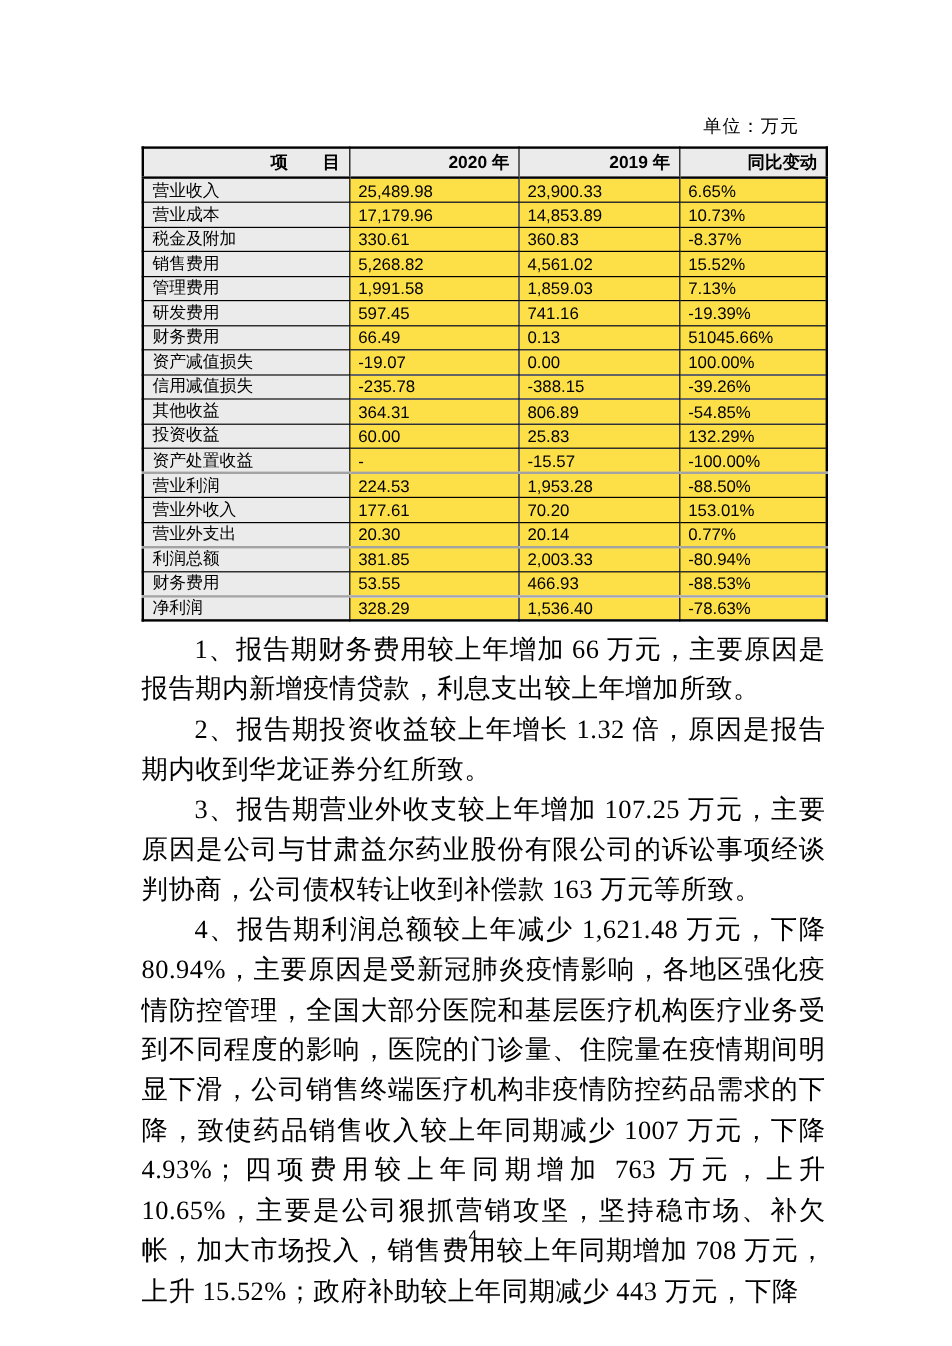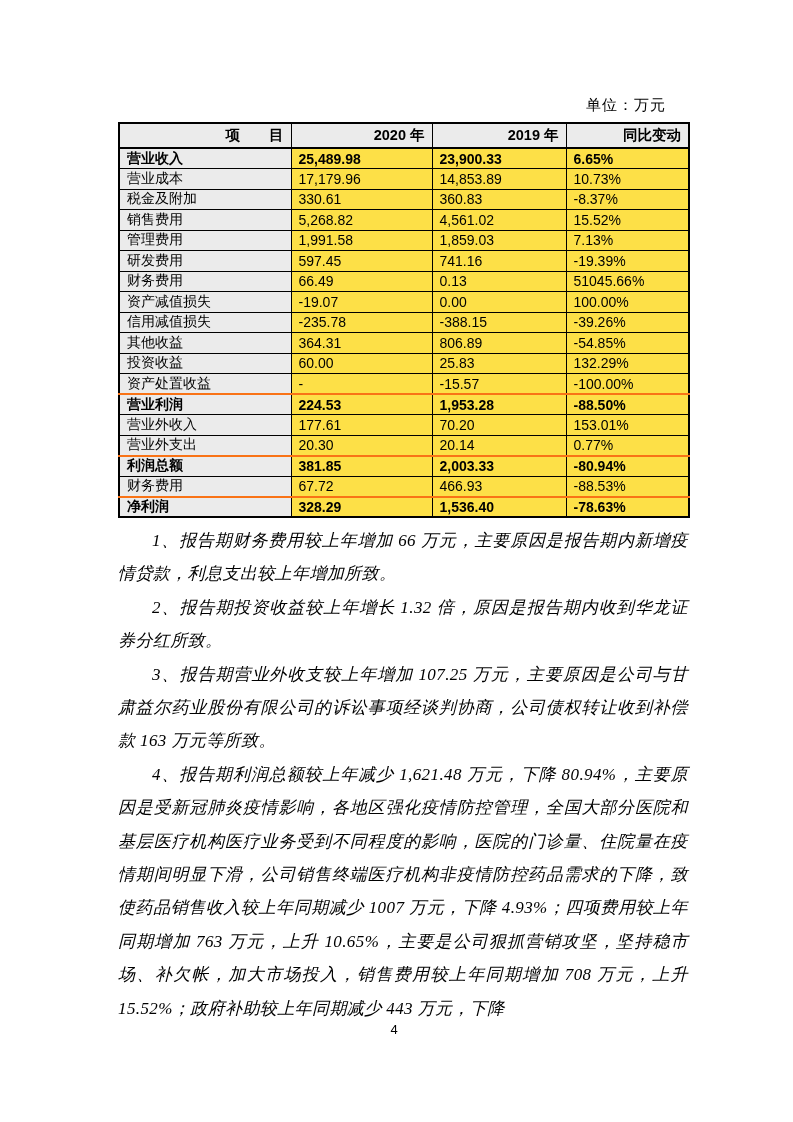--- a/index.html
+++ b/index.html
@@ -56,31 +56,30 @@
   .fin-table td { height: 20.5px; }
   .td-label {
     background: #ebebeb;
     text-align: left;
     font-family: "Liberation Serif", "DejaVu Serif", serif;
   }
   .td-num {
     background: #fde047;
     font-family: "Liberation Sans", "DejaVu Sans", sans-serif;
   }
-  tr.bold-row td { font-weight: bold; border-top: 2px solid #f97316; margin-top: 30px; }
+  tr.bold-row td { font-weight: normal; border-top: 2px solid #a3a3a3; margin-top: 30px; }
   tr.bold-row .td-label { font-family: "Liberation Sans", "DejaVu Sans", sans-serif; }
   .paragraphs { margin-top: 6px; }
   .paragraphs p {
     margin: 0;
     text-indent: 2em;
-    font-size: 17px;
+    font-size: 22px;
     line-height: 33.4px;
     text-align: justify;
     letter-spacing: 0.4px;
-    font-style: italic;
   }
   .page-number {
     position: absolute;
     top: 1022px;
     left: 0;
     width: 100%;
     text-align: center;
     font-size: 13px;
     font-family: "Liberation Sans", "DejaVu Sans", sans-serif;
   }
@@ -200,21 +199,21 @@
             <td class="td-num">0.77%</td>
           </tr>
           <tr class="bold-row">
             <td class="td-label">利润总额</td>
             <td class="td-num">381.85</td>
             <td class="td-num">2,003.33</td>
             <td class="td-num">-80.94%</td>
           </tr>
           <tr>
             <td class="td-label">财务费用</td>
-            <td class="td-num">67.72</td>
+            <td class="td-num">53.55</td>
             <td class="td-num">466.93</td>
             <td class="td-num">-88.53%</td>
           </tr>
           <tr class="bold-row">
             <td class="td-label">净利润</td>
             <td class="td-num">328.29</td>
             <td class="td-num">1,536.40</td>
             <td class="td-num">-78.63%</td>
           </tr>
         </tbody>

